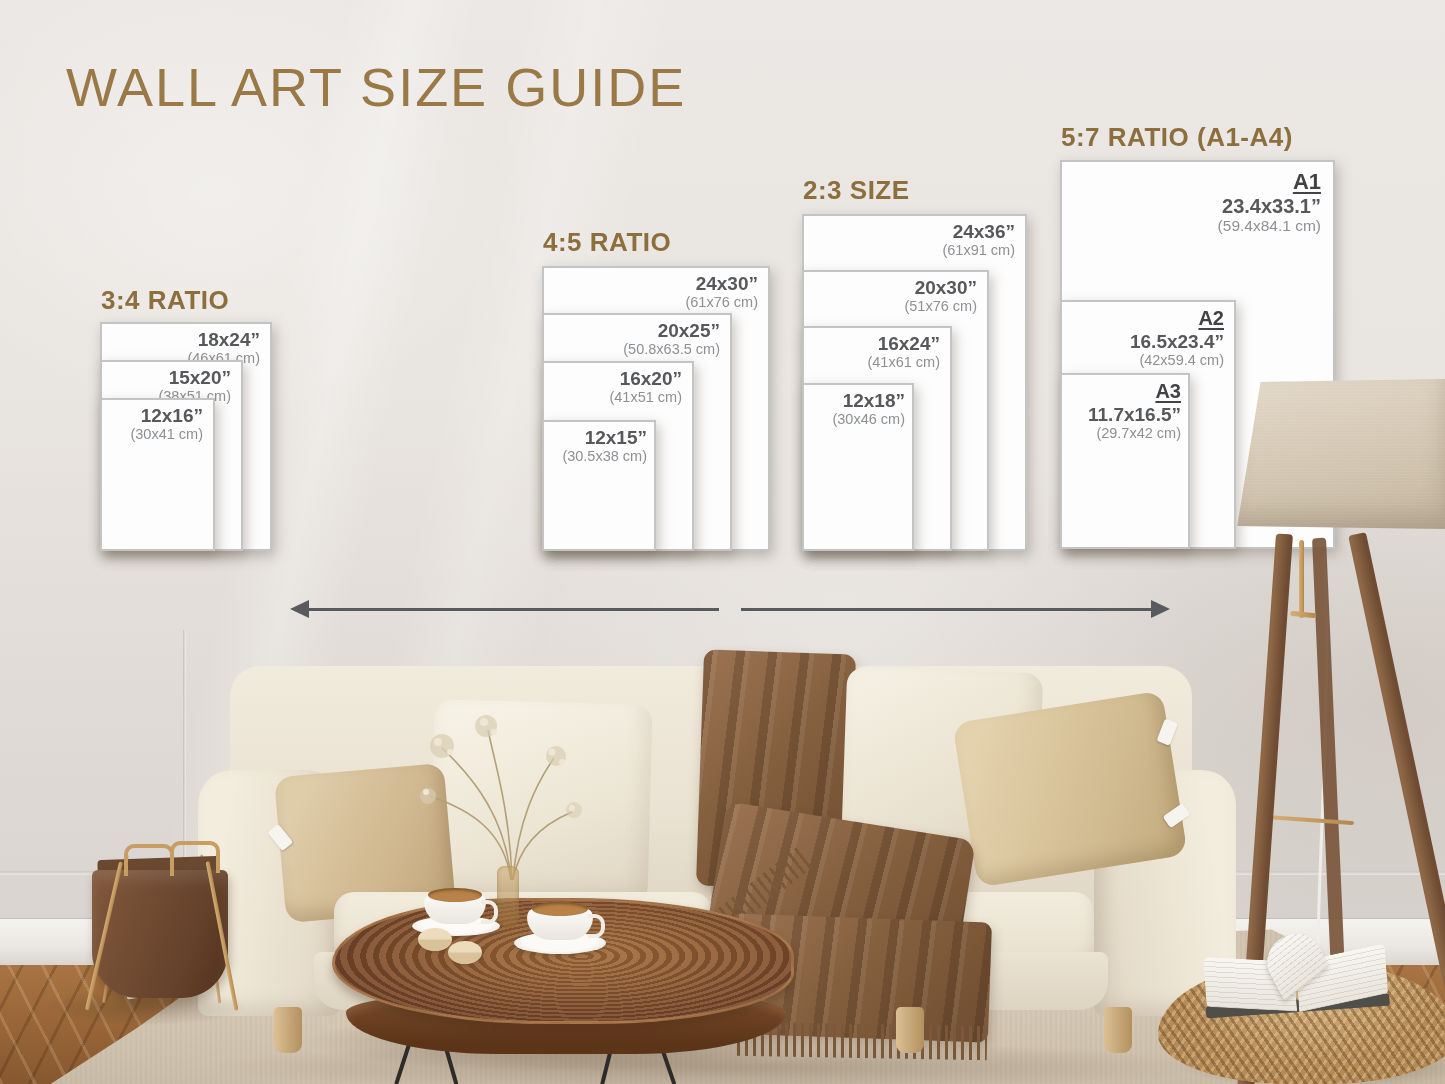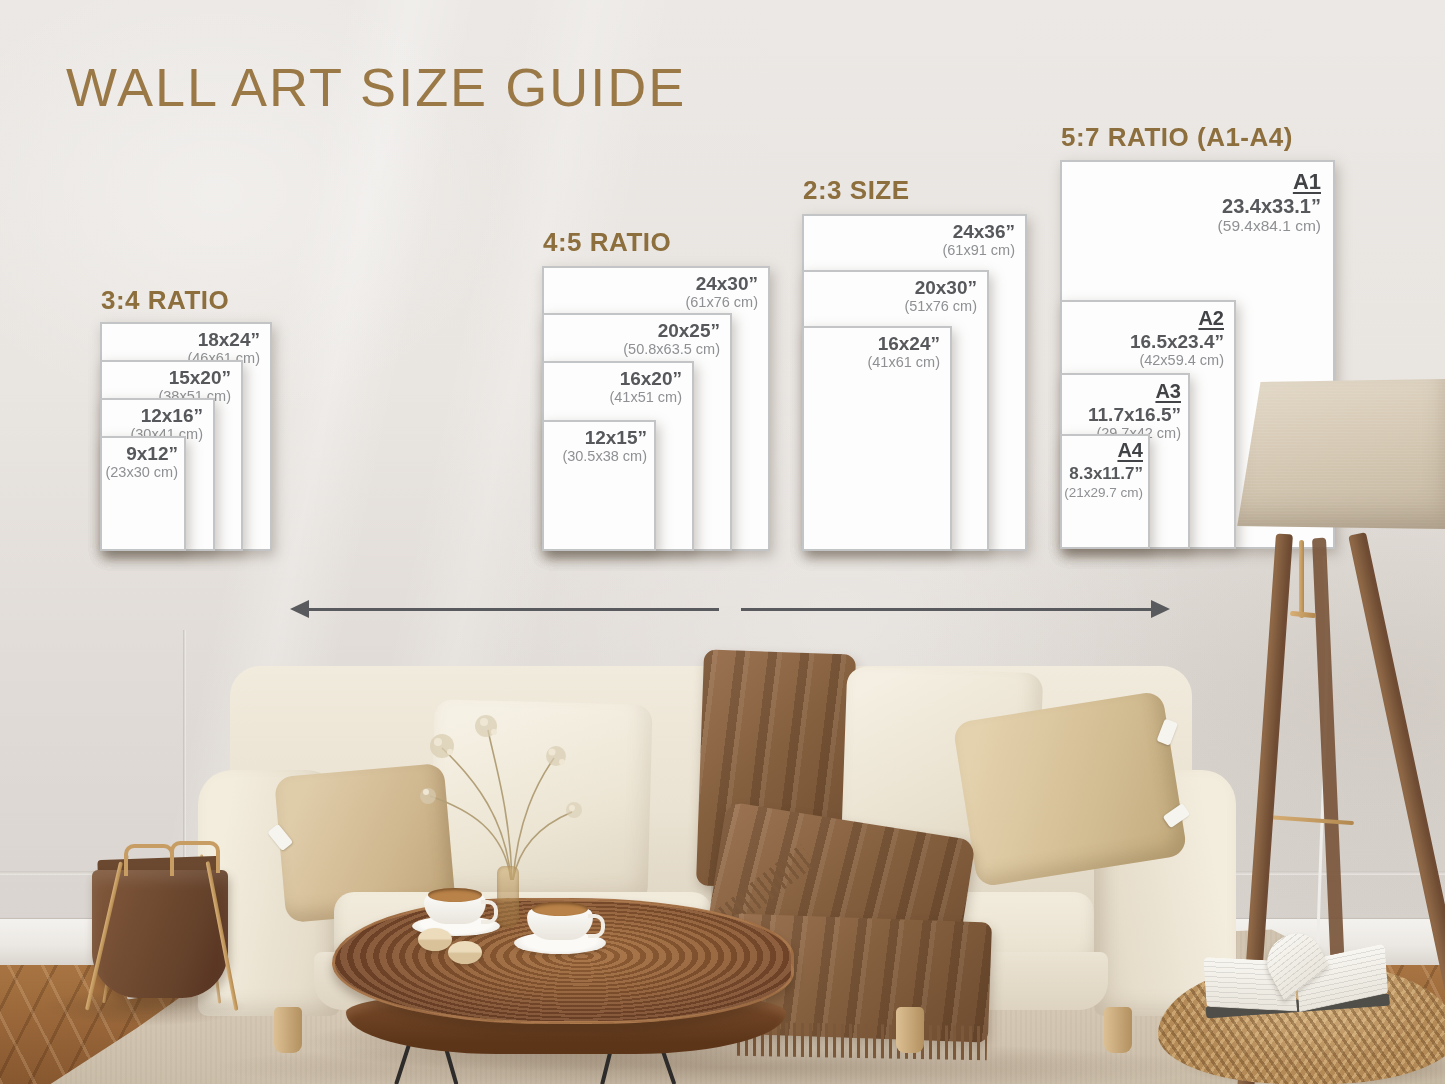--- a/index.html
+++ b/index.html
@@ -238,26 +238,20 @@
         <div class="fsize">15x20”</div>
         <div class="fcm">(38x51 cm)</div>
       </div>
     </div>
     <div class="frame" style="width:115px;height:153px">
       <div class="frame-label">
         <div class="fsize">12x16”</div>
         <div class="fcm">(30x41 cm)</div>
       </div>
     </div>
-    <div class="frame" style="width:86px;height:115px">
-      <div class="frame-label" style="right:6px">
-        <div class="fsize">9x12”</div>
-        <div class="fcm">(23x30 cm)</div>
-      </div>
-    </div>
   </div>
 
 
   <div class="group" style="left:542px;top:264px;width:230px;height:287px">
     <div class="group-heading">4:5 RATIO</div>
     <div class="frame" style="width:228px;height:285px">
       <div class="frame-label">
         <div class="fsize">24x30”</div>
         <div class="fcm">(61x76 cm)</div>
       </div>
@@ -293,20 +287,26 @@
     <div class="frame" style="width:187px;height:281px">
       <div class="frame-label">
         <div class="fsize">20x30”</div>
         <div class="fcm">(51x76 cm)</div>
       </div>
     </div>
     <div class="frame" style="width:150px;height:225px">
       <div class="frame-label">
         <div class="fsize">16x24”</div>
         <div class="fcm">(41x61 cm)</div>
+      </div>
+    </div>
+    <div class="frame" style="width:112px;height:168px">
+      <div class="frame-label" style="right:7px">
+        <div class="fsize">12x18”</div>
+        <div class="fcm">(30x46 cm)</div>
       </div>
     </div>
   </div>
 
   <div class="group" style="left:1060px;top:159px;width:277px;height:390px">
     <div class="group-heading">5:7 RATIO (A1-A4)</div>
     <div class="frame big" style="width:275px;height:389px">
       <div class="frame-label" style="right:12px;top:8px">
         <div class="fa">A1</div>
         <div class="fsize">23.4x33.1”</div>
@@ -318,27 +318,20 @@
         <div class="fa">A2</div>
         <div class="fsize">16.5x23.4”</div>
         <div class="fcm">(42x59.4 cm)</div>
       </div>
     </div>
     <div class="frame" style="width:130px;height:176px">
       <div class="frame-label" style="right:7px">
         <div class="fa">A3</div>
         <div class="fsize">11.7x16.5”</div>
         <div class="fcm">(29.7x42 cm)</div>
-      </div>
-    </div>
-    <div class="frame" style="width:90px;height:115px">
-      <div class="frame-label" style="right:5px;top:3px">
-        <div class="fa">A4</div>
-        <div class="fsize" style="font-size:17px">8.3x11.7”</div>
-        <div class="fcm" style="font-size:13.5px">(21x29.7 cm)</div>
       </div>
     </div>
   </div>
 
   <div class="sofa-arrow">
     <span class="arrow-line left">
         <i class="arrow-head"></i>
       </span>
     <span class="arrow-line right">
         <i class="arrow-head"></i>

